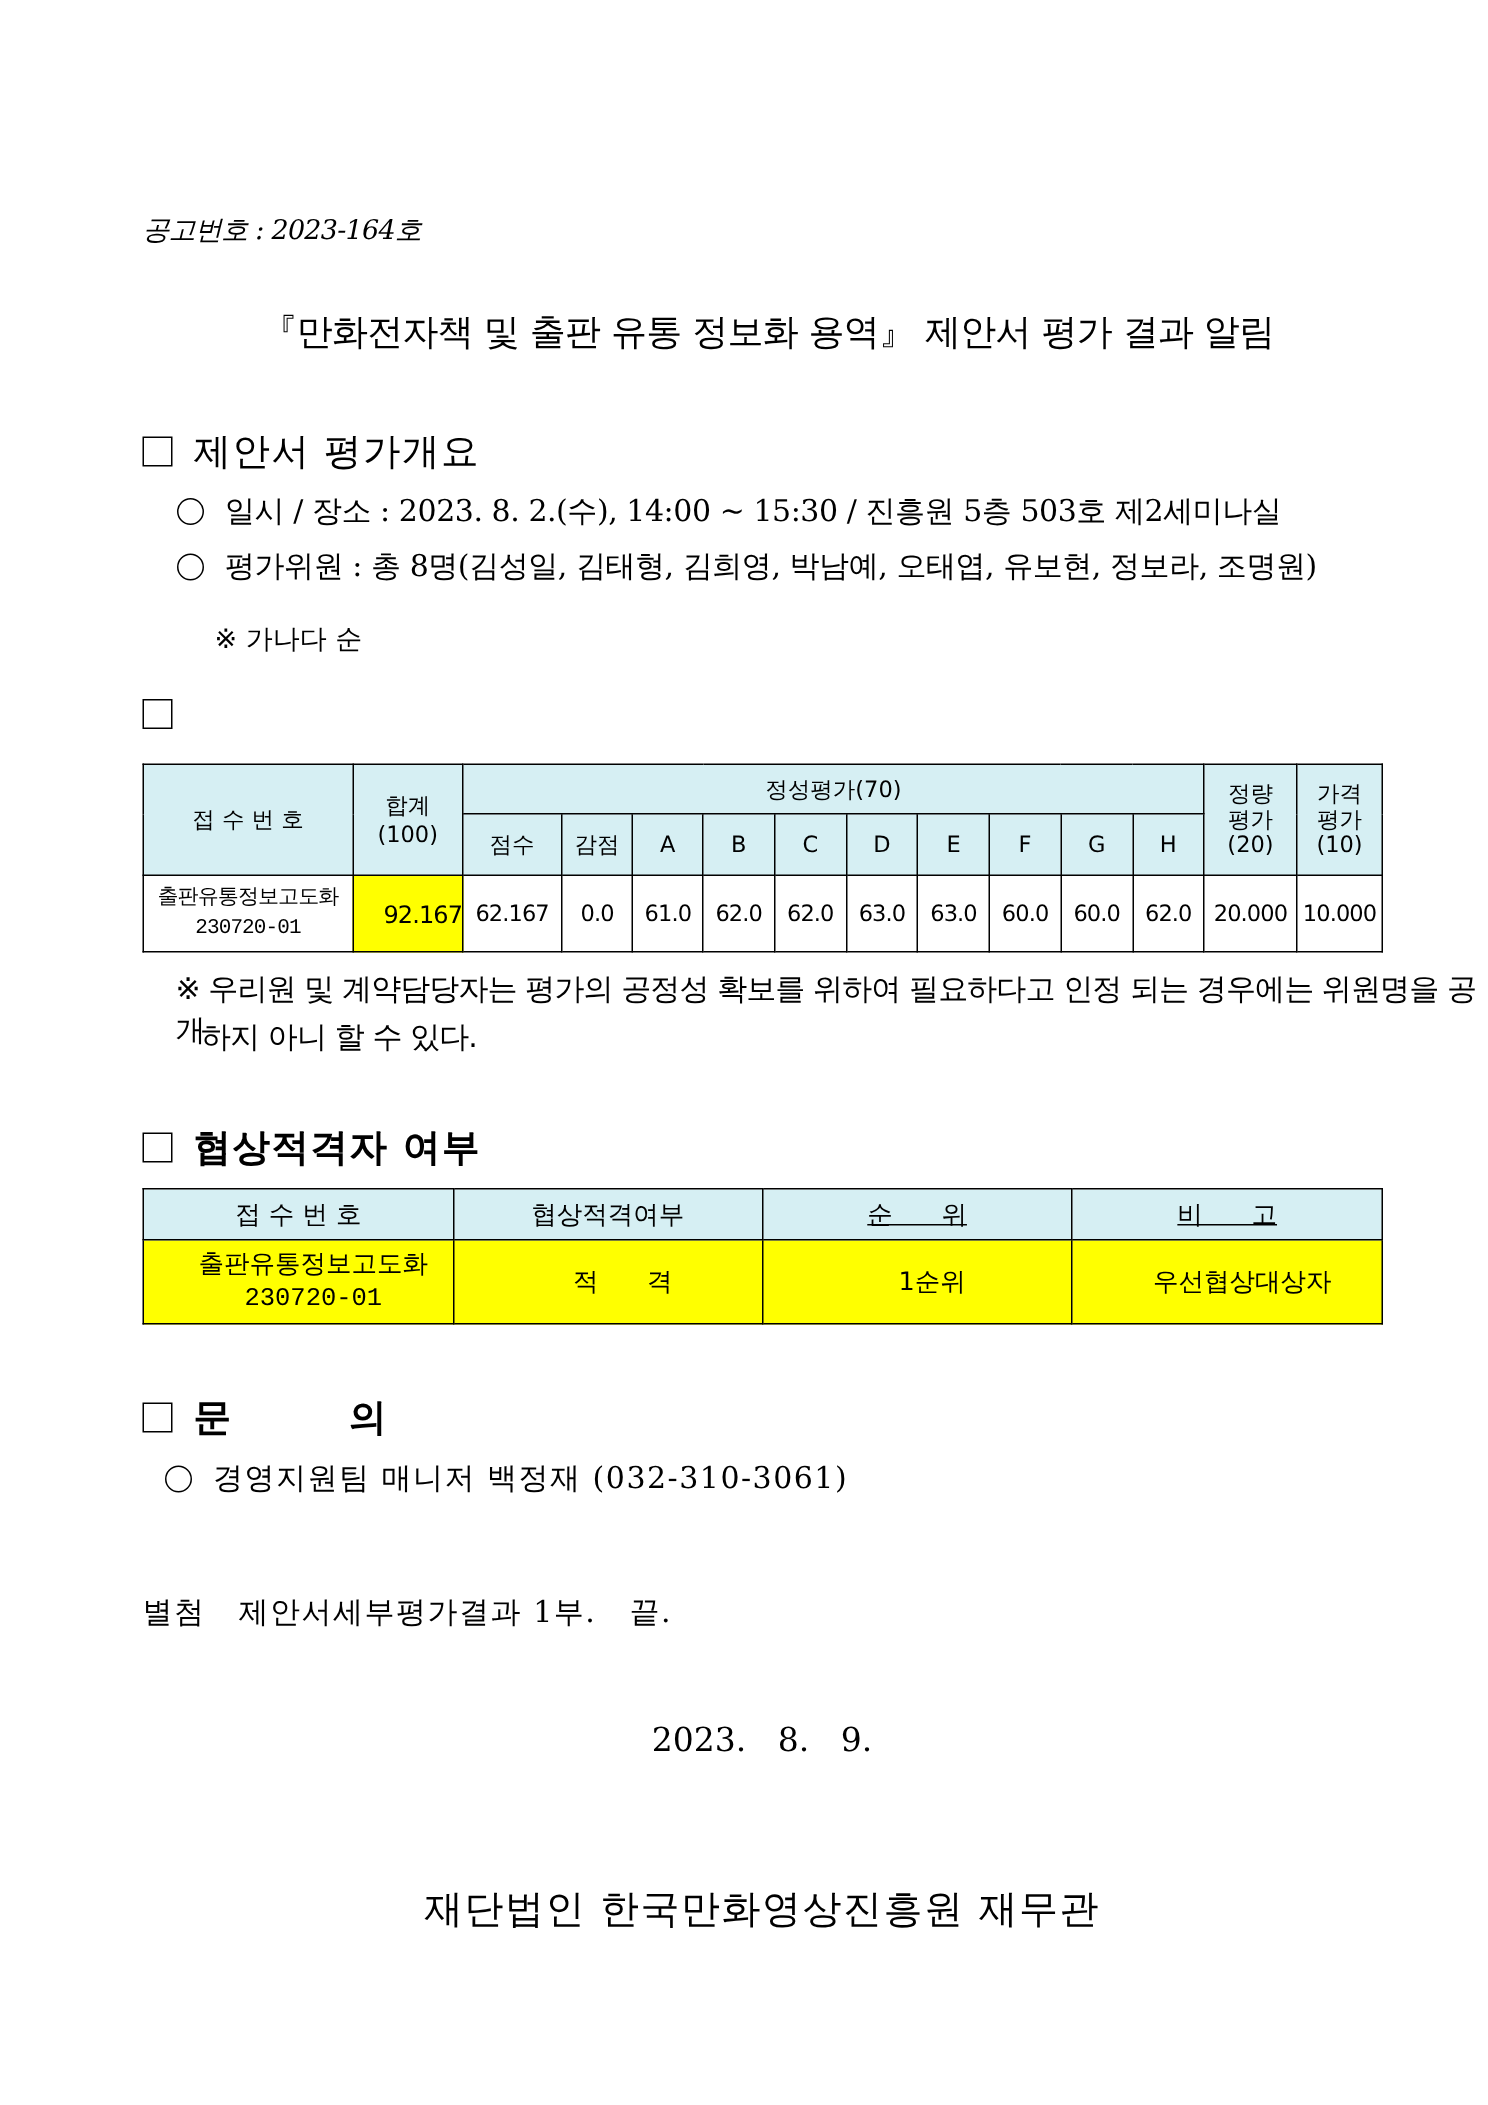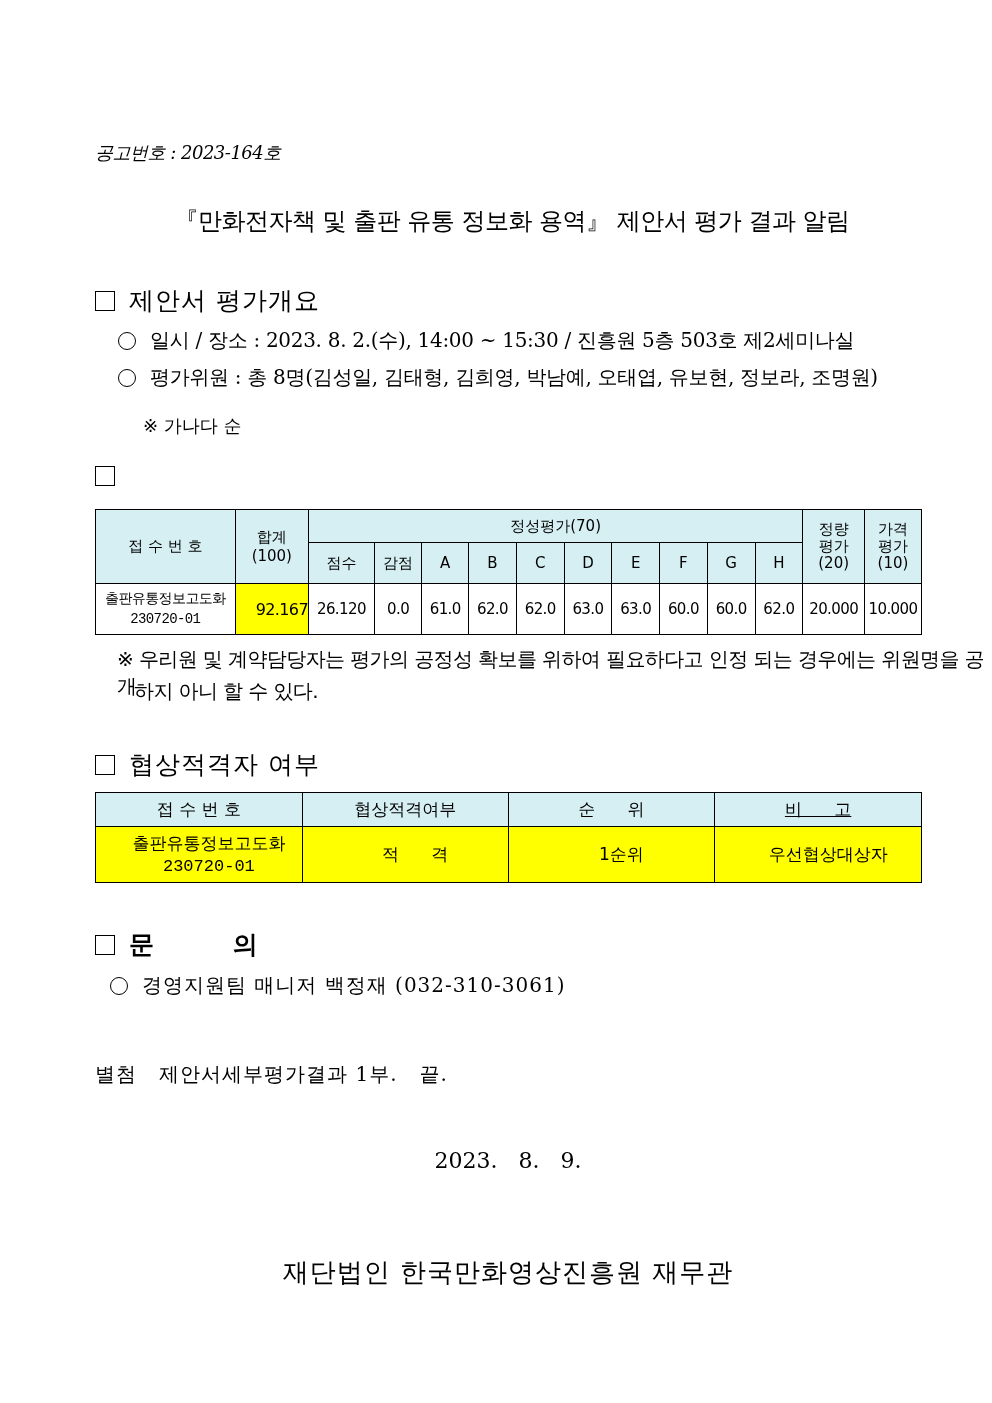--- a/index.html
+++ b/index.html
@@ -98,56 +98,56 @@
     <th class="hdr">F</th>
     <th class="hdr">G</th>
     <th class="hdr">H</th>
   </tr>
   <tr class="rowdata">
     <td style="line-height:21px; font-size:14px;">
       <div>출판유통정보고도화</div>
       <div class="small-mono">230720-01</div>
     </td>
     <td class="yellow" style="font-size:16px;">92.167</td>
-    <td>26.120</td>
+    <td>62.167</td>
     <td>0.0</td>
     <td>61.0</td>
     <td>62.0</td>
     <td>62.0</td>
     <td>63.0</td>
     <td>63.0</td>
     <td>60.0</td>
     <td>60.0</td>
     <td>62.0</td>
     <td>20.000</td>
     <td>10.000</td>
   </tr>
 </tbody>
   </table>
 
 <div class="abs note" style="left:117px; top:646px; letter-spacing:-0.6px;">※  우리원 및 계약담당자는 평가의 공정성 확보를 위하여 필요하다고 인정 되는 경우에는 위원명을 공개</div>
 <div class="abs note" style="left:134px; top:678px; letter-spacing:-0.6px;">하지 아니 할 수 있다.</div>
 
-<div class="abs section-heading" style="top:748px;">
+<div class="abs section-heading" style="top:748px;font-weight:bold;">
   <span class="box-glyph"></span>
   <span>협상적격자 여부</span>
 </div>
 
 <table class="t2">
   <colgroup>
     <col style="width:207px">
       <col style="width:206px">
       <col style="width:207px">
       <col style="width:207px">
   </colgroup>
   <tbody>
       <tr>
     <th class="hdr" style="white-space:pre;">접 수 번 호</th>
     <th class="hdr" style="white-space:pre;">협상적격여부</th>
-    <th class="hdr" style="white-space:pre;">순      위</th>
+    <th class="hdr" style="white-space:pre;text-decoration:underline;">순      위</th>
     <th class="hdr" style="white-space:pre;text-decoration:underline;">비      고</th>
   </tr>
   <tr>
     <td class="yellow" style="line-height:23px;">
       <div>출판유통정보고도화</div>
       <div class="small-mono">230720-01</div>
     </td>
     <td class="yellow" style="white-space:pre;">적      격</td>
     <td class="yellow">1순위</td>
     <td class="yellow">우선협상대상자</td>

